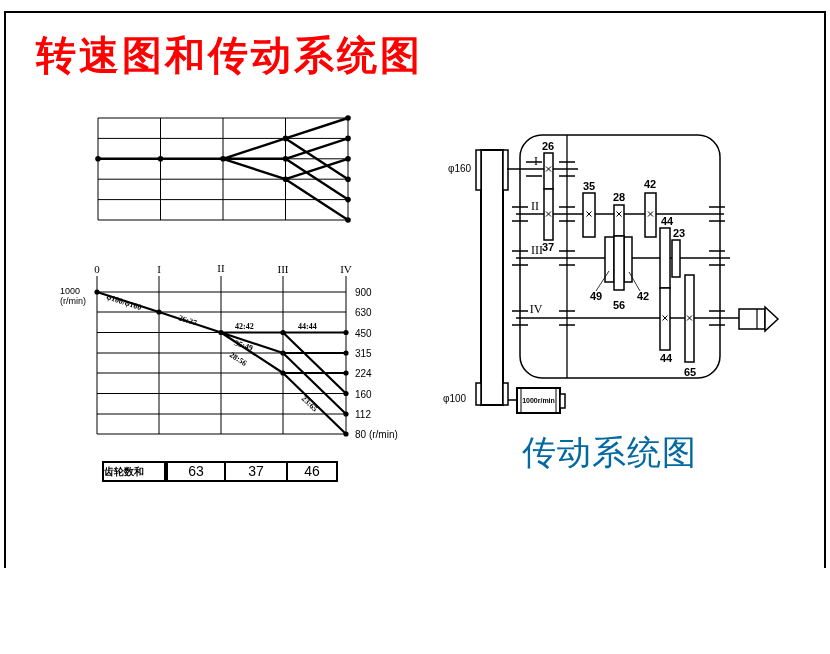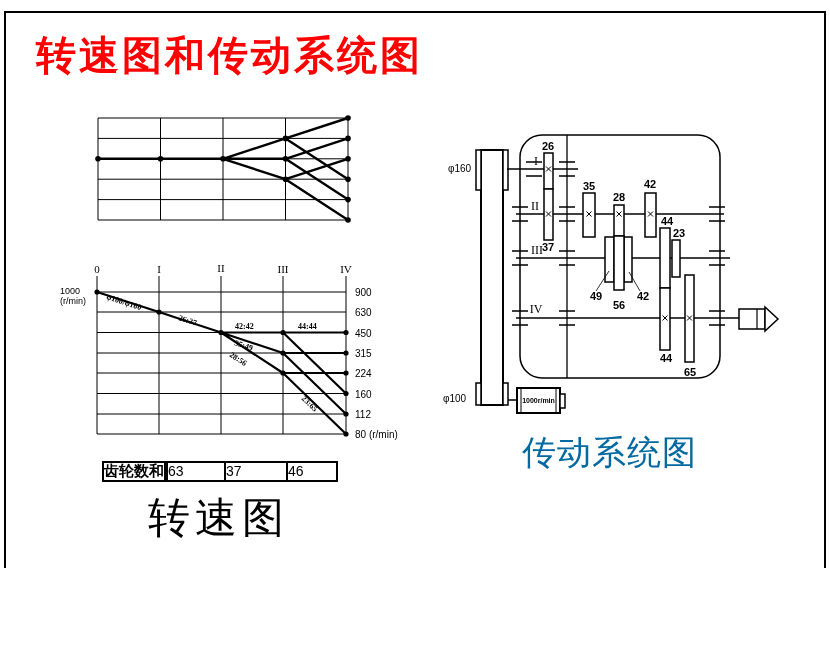--- a/index.html
+++ b/index.html
@@ -7,25 +7,25 @@
         font-family:"Liberation Serif","DejaVu Serif",serif;}
   #frame{position:absolute;left:4px;top:11px;width:818px;height:626px;
          border-top:2px solid #000;border-left:2px solid #000;
          border-right:2px solid #000;border-bottom:5px solid #000;}
   .lbl{position:absolute;color:#000;white-space:nowrap;}
   #title{position:absolute;left:36px;top:28px;font-size:40px;font-weight:bold;
          letter-spacing:3px;color:#ff0000;}
   #speed-caption{position:absolute;left:148px;top:490px;font-size:42px;letter-spacing:5px;color:#000;}
   #trans-caption{position:absolute;left:522px;top:430px;font-size:34px;letter-spacing:1px;color:#0369a1;}
   .tbl-header{position:absolute;left:102px;top:461px;width:60px;height:17px;
-              border:2px solid #000;font-size:15px;font-weight:bold;text-align:left;
+              border:2px solid #000;font-size:10px;font-weight:bold;text-align:left;
               line-height:17px;font-family:"Liberation Serif",serif;}
   .tbl-values{position:absolute;left:166px;top:461px;width:168px;height:17px;
               border:2px solid #000;display:flex;}
-  .tbl-cell{height:17px;line-height:16px;text-align:left;font-size:14px;
+  .tbl-cell{height:17px;line-height:16px;text-align:center;font-size:14px;
             font-family:"Liberation Sans",sans-serif;}
   .tbl-cell + .tbl-cell{border-left:2px solid #000;}
   svg{position:absolute;overflow:visible;}
   svg text{fill:#000;}
 </style>
 </head>
 <body>
 
 <div id="page">
   <div id="frame"></div>
@@ -118,21 +118,20 @@
     </g>
   </svg>
 
   <div class="tbl-header">齿轮数和</div>
   <div class="tbl-values">
     <div class="tbl-cell" style="width:56px">63</div>
     <div class="tbl-cell" style="width:60px">37</div>
     <div class="tbl-cell" style="width:48px">46</div>
   </div>
 
-  <div id="speed-caption" class="lbl">转速图</div>
 
   <svg id="transmission" style="left:440px;top:110px;" width="345" height="310" viewBox="0 0 345 310">
 
     <g stroke="#000" fill="#fff">
       <rect x="41" y="40" width="22" height="255" stroke-width="2"></rect>
       <rect x="36" y="40" width="5" height="40" stroke-width="1.5"></rect>
       <rect x="63" y="40" width="5" height="40" stroke-width="1.5"></rect>
       <rect x="36" y="273" width="5" height="22" stroke-width="1.5"></rect>
       <rect x="63" y="273" width="5" height="22" stroke-width="1.5"></rect>
     </g>

